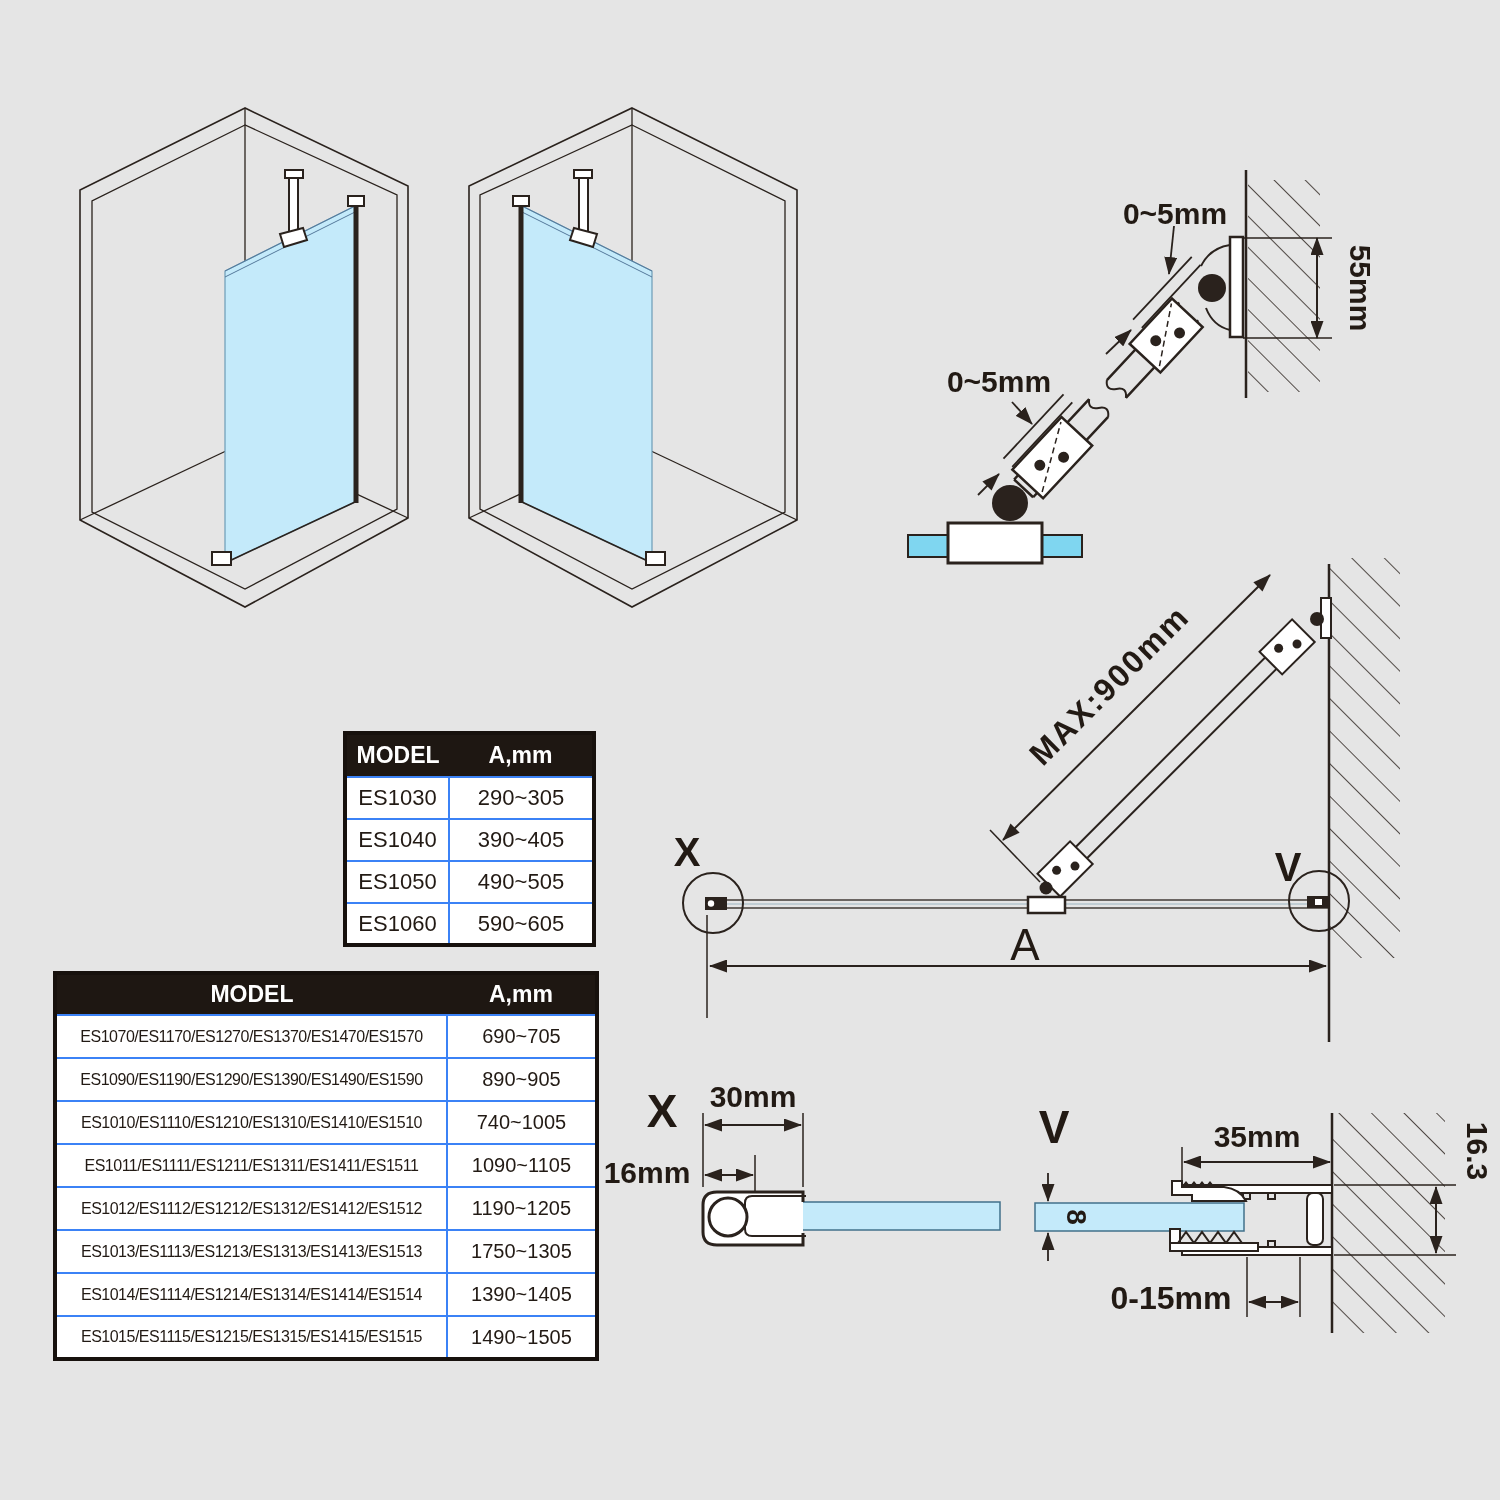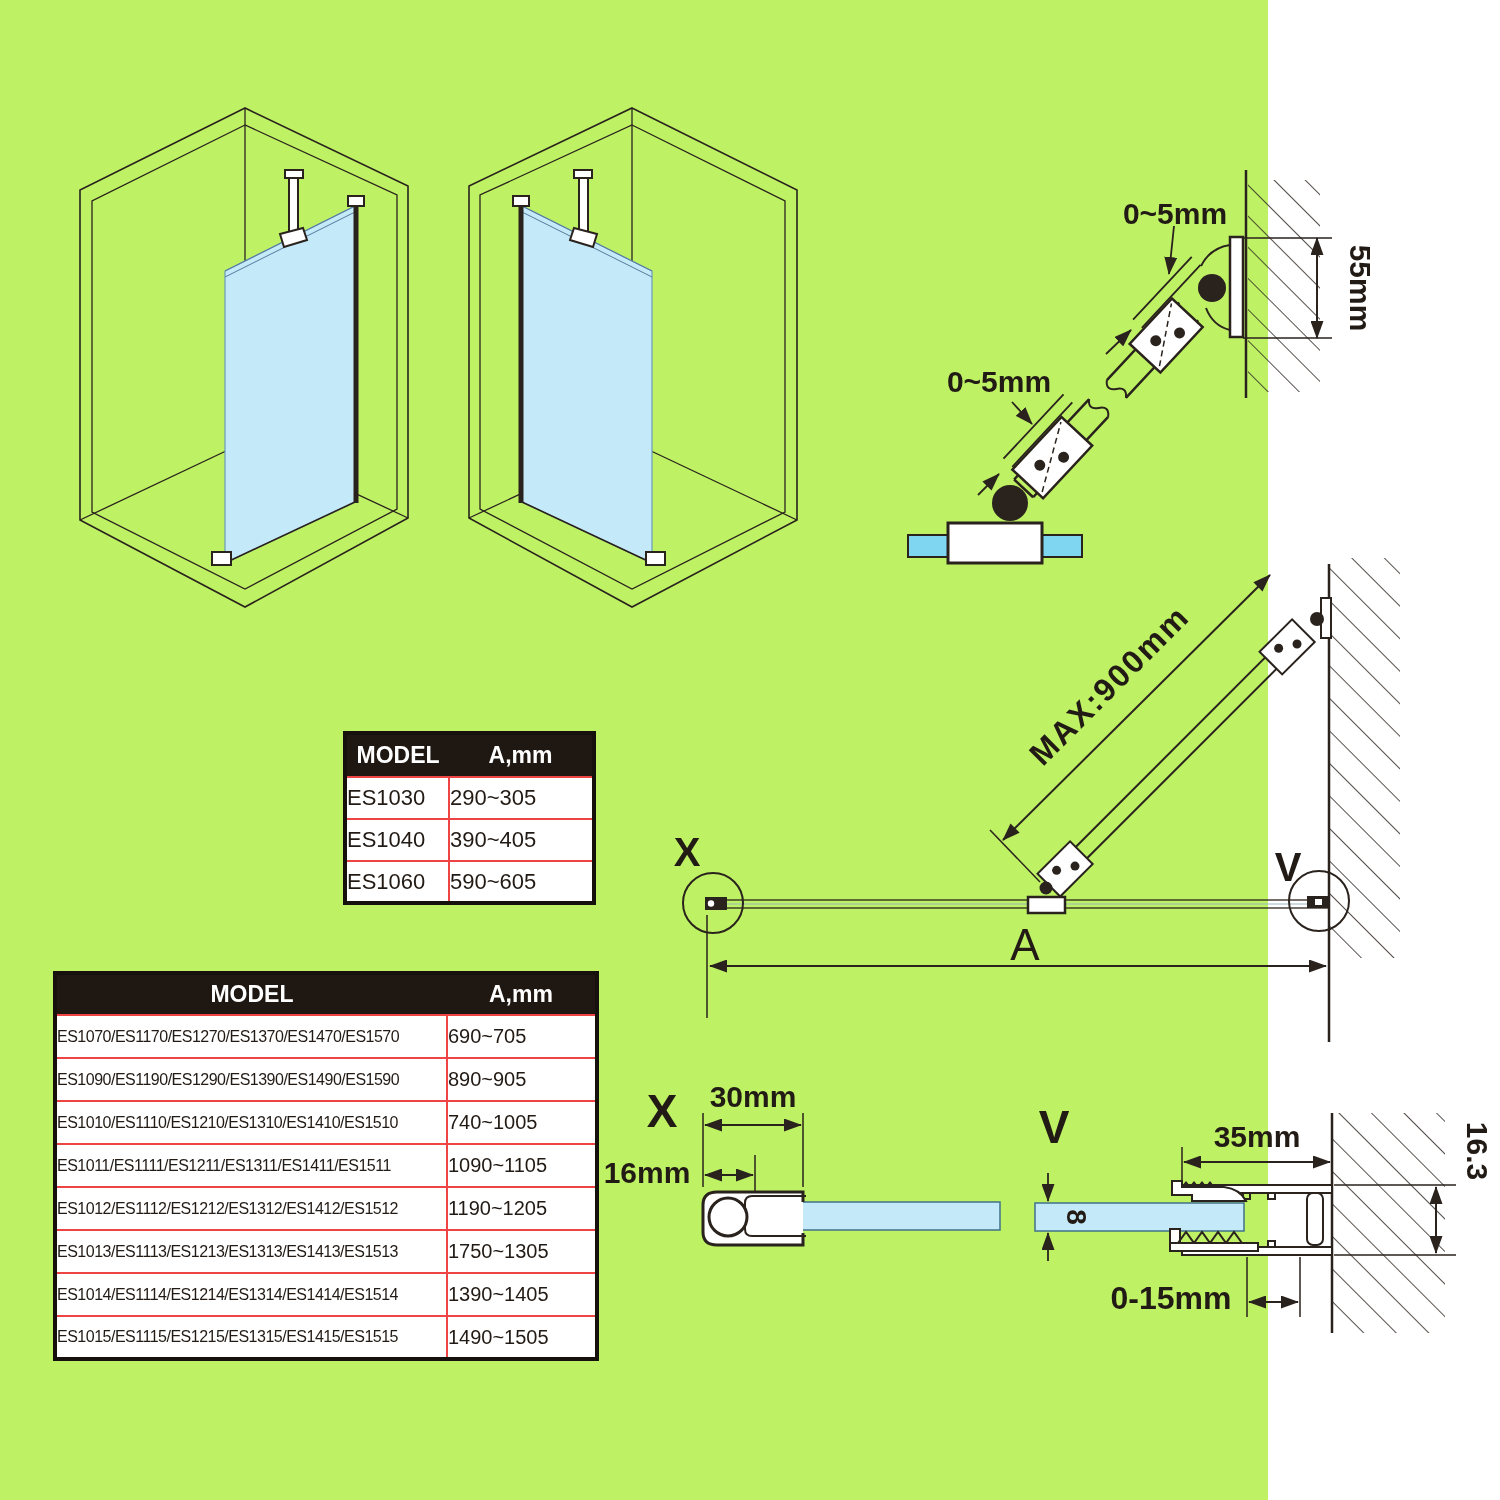--- a/index.html
+++ b/index.html
@@ -1,18 +1,18 @@
 <!DOCTYPE html>
 <html><head>
 <meta charset="utf-8">
 <style>
   *{margin:0;padding:0;box-sizing:border-box}
   html,body{width:1500px;height:1500px;background:#fff;overflow:hidden;
     font-family:"Liberation Sans",sans-serif;color:#221a14}
-  .canvas{position:relative;width:1268px;height:1500px;background:#bef264}
+  .canvas{position:relative;width:1500px;height:1500px;background:#e5e5e5}
   svg.fig{position:absolute;overflow:visible}
   .s13{stroke:#2a221d;stroke-width:1.3;fill:none}
   .s15{stroke:#2a221d;stroke-width:1.5;fill:none}
   .s16{stroke:#2a221d;stroke-width:1.6;fill:none}
   .s18{stroke:#2a221d;stroke-width:1.8;fill:none}
   .s2{stroke:#2a221d;stroke-width:2;fill:none}
   .s25{stroke:#2a221d;stroke-width:2.5;fill:none}
   .fw{fill:#fff;stroke:#2a221d}
   .fink{fill:#2a221d;stroke:none}
   .fglass{fill:#c4eafa;stroke:#41708a;stroke-width:1.5}
@@ -20,21 +20,21 @@
   .gface{fill:#c4eafa;stroke:#6d9cb6;stroke-width:1.2}
   .gedge{stroke:#54789a;stroke-width:1;fill:none}
   .dim{font-weight:bold;fill:#221a14;text-anchor:middle}
   .lbl{font-weight:bold;fill:#221a14;text-anchor:middle}
   .rg{font-weight:normal;fill:#221a14;text-anchor:middle}
   
   table.spec{position:absolute;border-collapse:collapse;table-layout:fixed;
     background:#fff;border:4px solid #17110d}
   table.spec th{background:#1e1712;color:#fff;font-weight:bold;border:0;
     text-align:center;vertical-align:middle}
-  table.spec td{border:2px solid #ef4444;vertical-align:middle}
+  table.spec td{border:2px solid #3b82f6;text-align:center;vertical-align:middle}
   #tbl-small{left:343px;top:731px;width:249px}
   #tbl-small th{height:44px;font-size:23px}
   #tbl-small td{height:42px;font-size:22px}
   #tbl-large{left:53px;top:971px;width:546px}
   #tbl-large th{height:42px;font-size:23px}
   #tbl-large td{height:43px;font-size:20px}
   #tbl-large td.c0{font-size:16px;letter-spacing:-0.5px}
   #iso-right{transform:scaleX(-1)}
 </style>
 </head>
@@ -227,20 +227,24 @@
     <tbody>
         <tr>
           <td class="c0">ES1030</td>
           <td class="c1">290~305</td>
         </tr>
         <tr>
           <td class="c0">ES1040</td>
           <td class="c1">390~405</td>
         </tr>
         <tr>
+          <td class="c0">ES1050</td>
+          <td class="c1">490~505</td>
+        </tr>
+        <tr>
           <td class="c0">ES1060</td>
           <td class="c1">590~605</td>
         </tr>
       </tbody>
   </table>
 
   <table id="tbl-large" class="spec">
     <colgroup>
         <col style="width:389px">
         <col style="width:149px">

